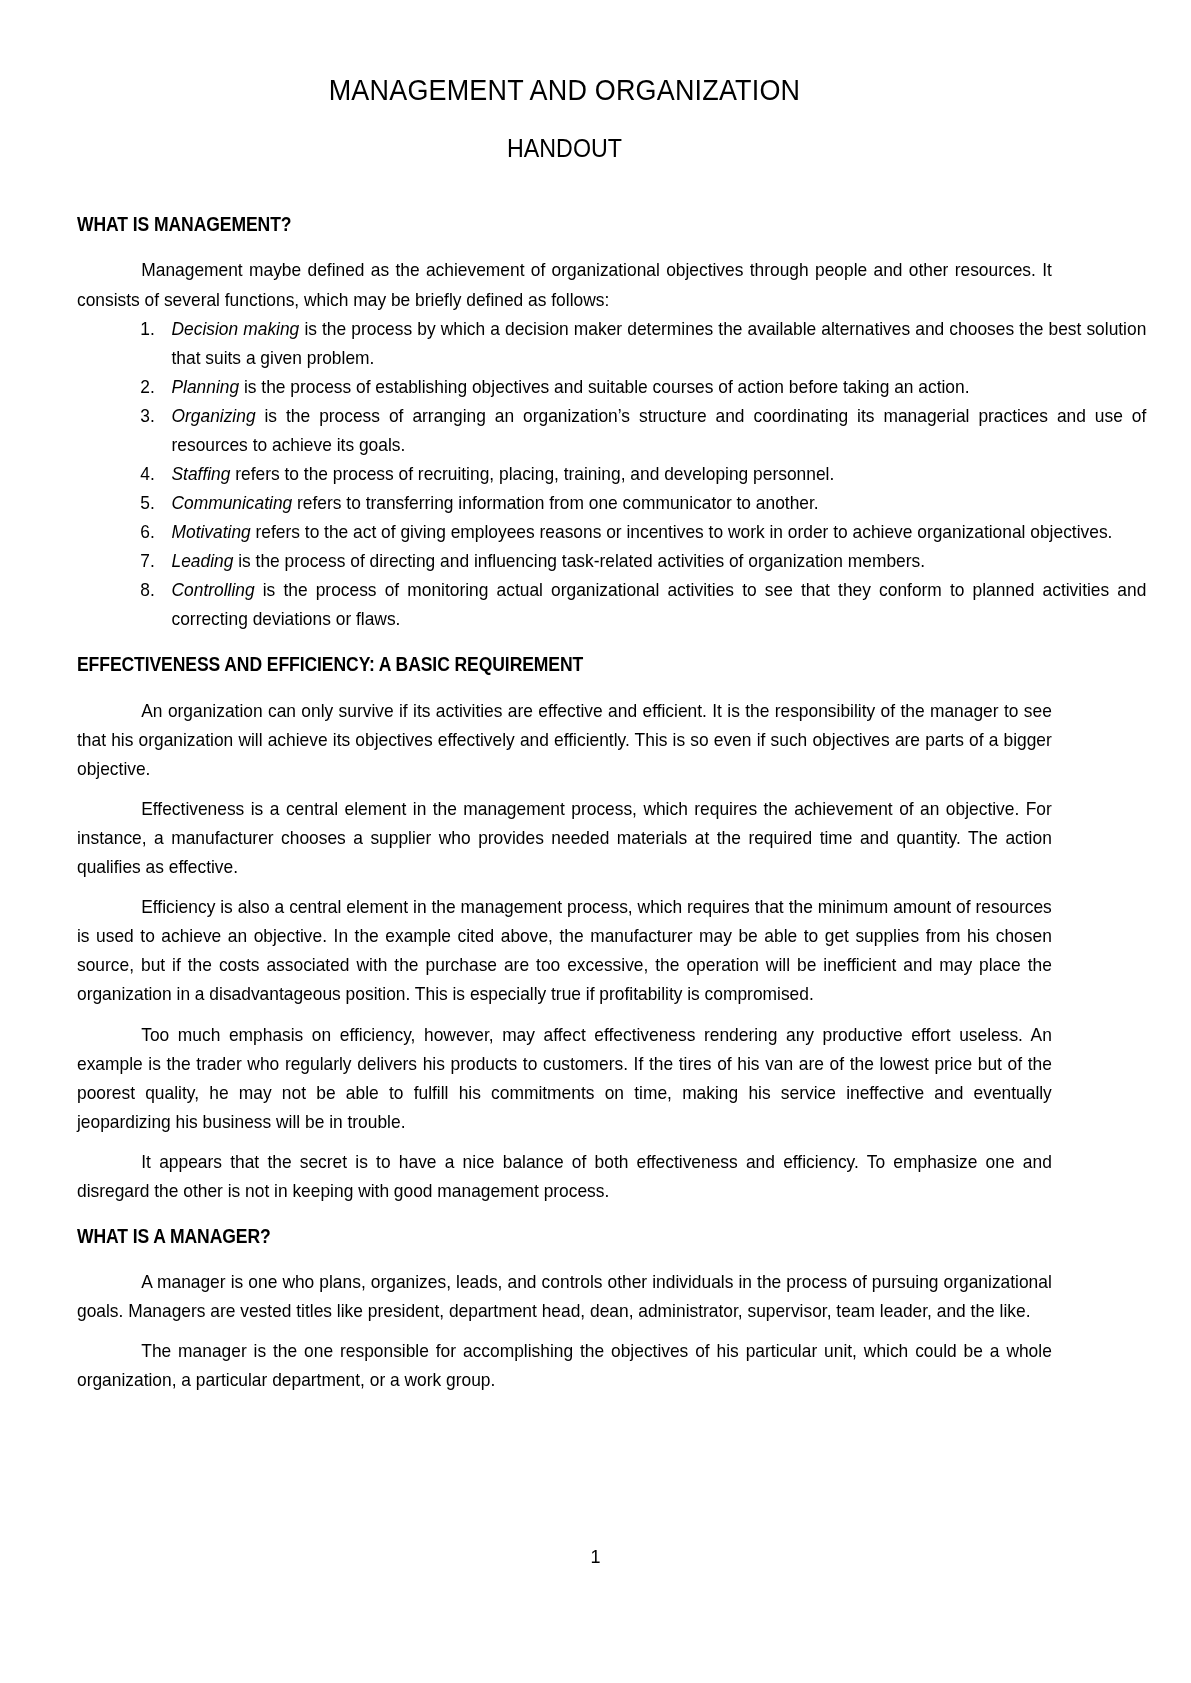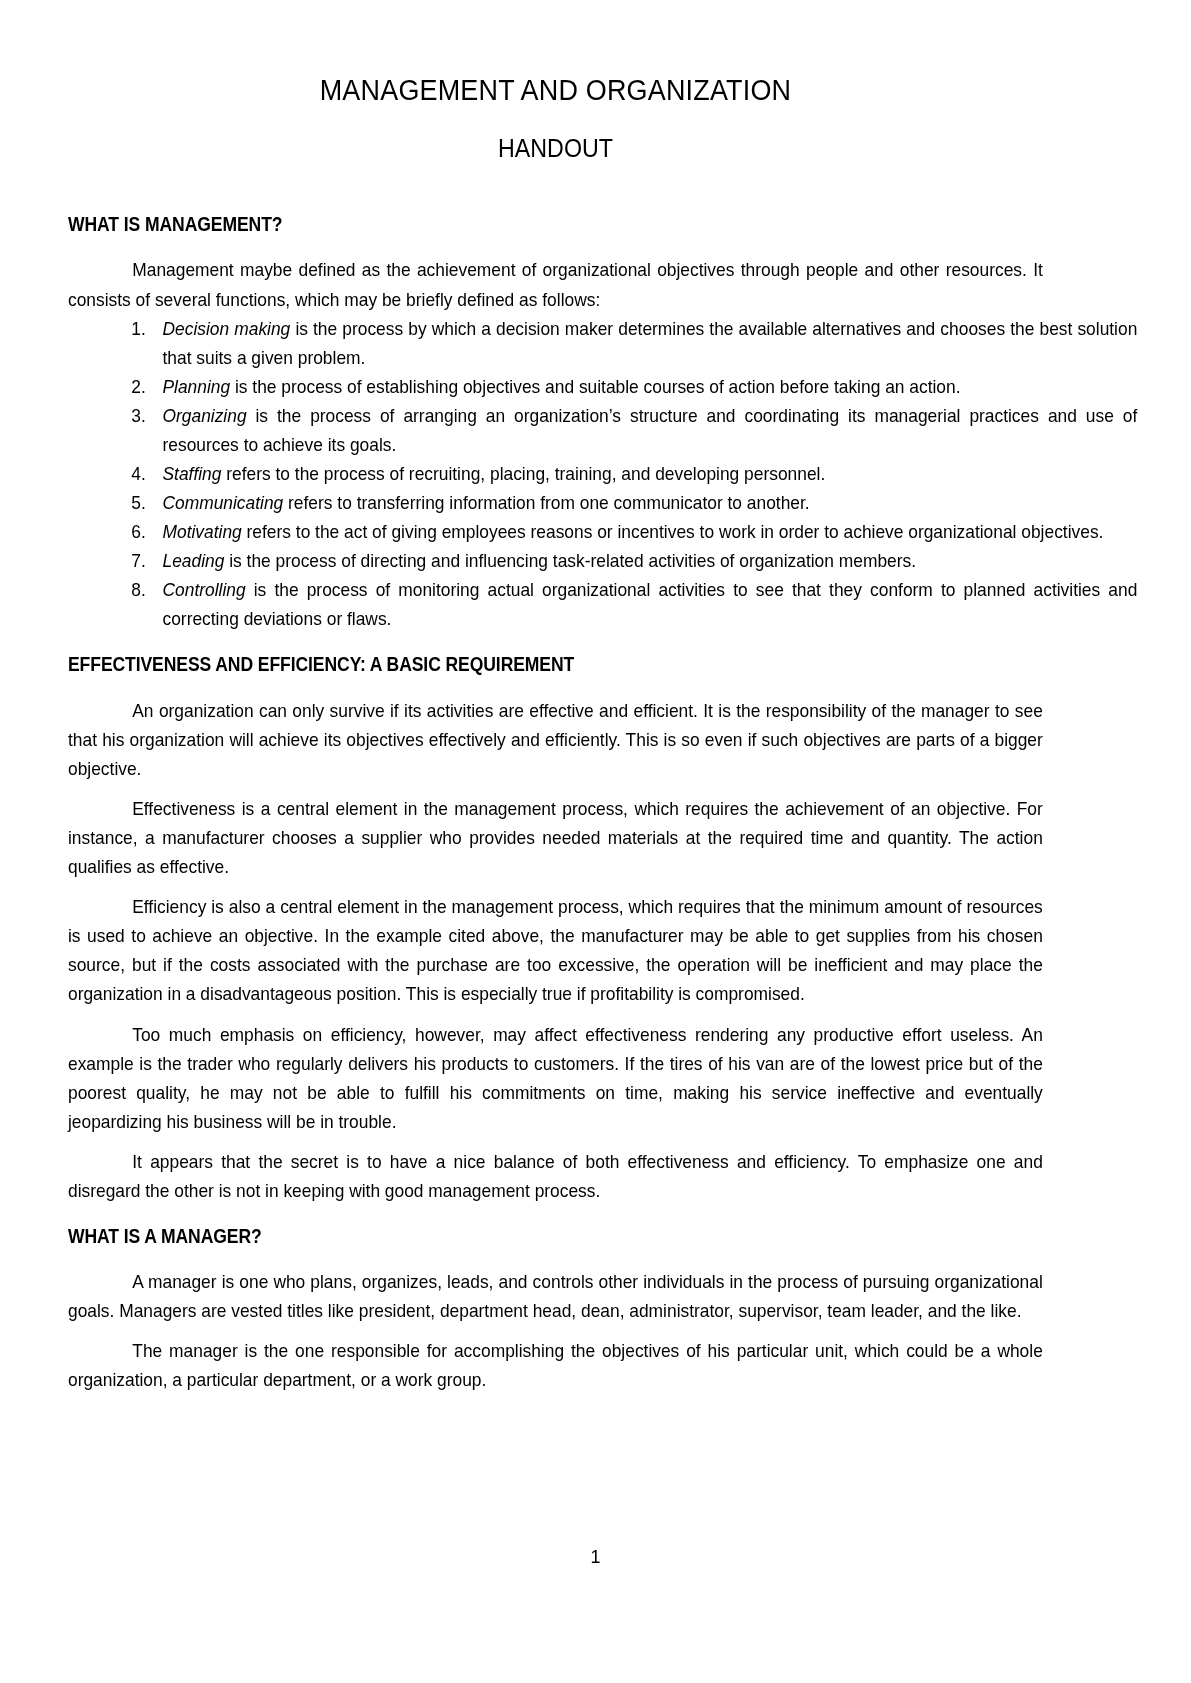--- a/index.html
+++ b/index.html
@@ -20,21 +20,21 @@
     position: absolute;
     left: 0; top: 0;
     width: 1191px;
     height: 1683px;
     background: #ffffff;
     overflow: hidden;
   }
 
   .content {
     position: absolute;
-    left: 68px;
+    left: 77px;
     top: 60px;
     width: 975px;
   }
 
   
   .doc-title {
     text-align: center;
     font-family: "Liberation Sans", sans-serif;
     font-size: 29px;
     font-weight: 400;

